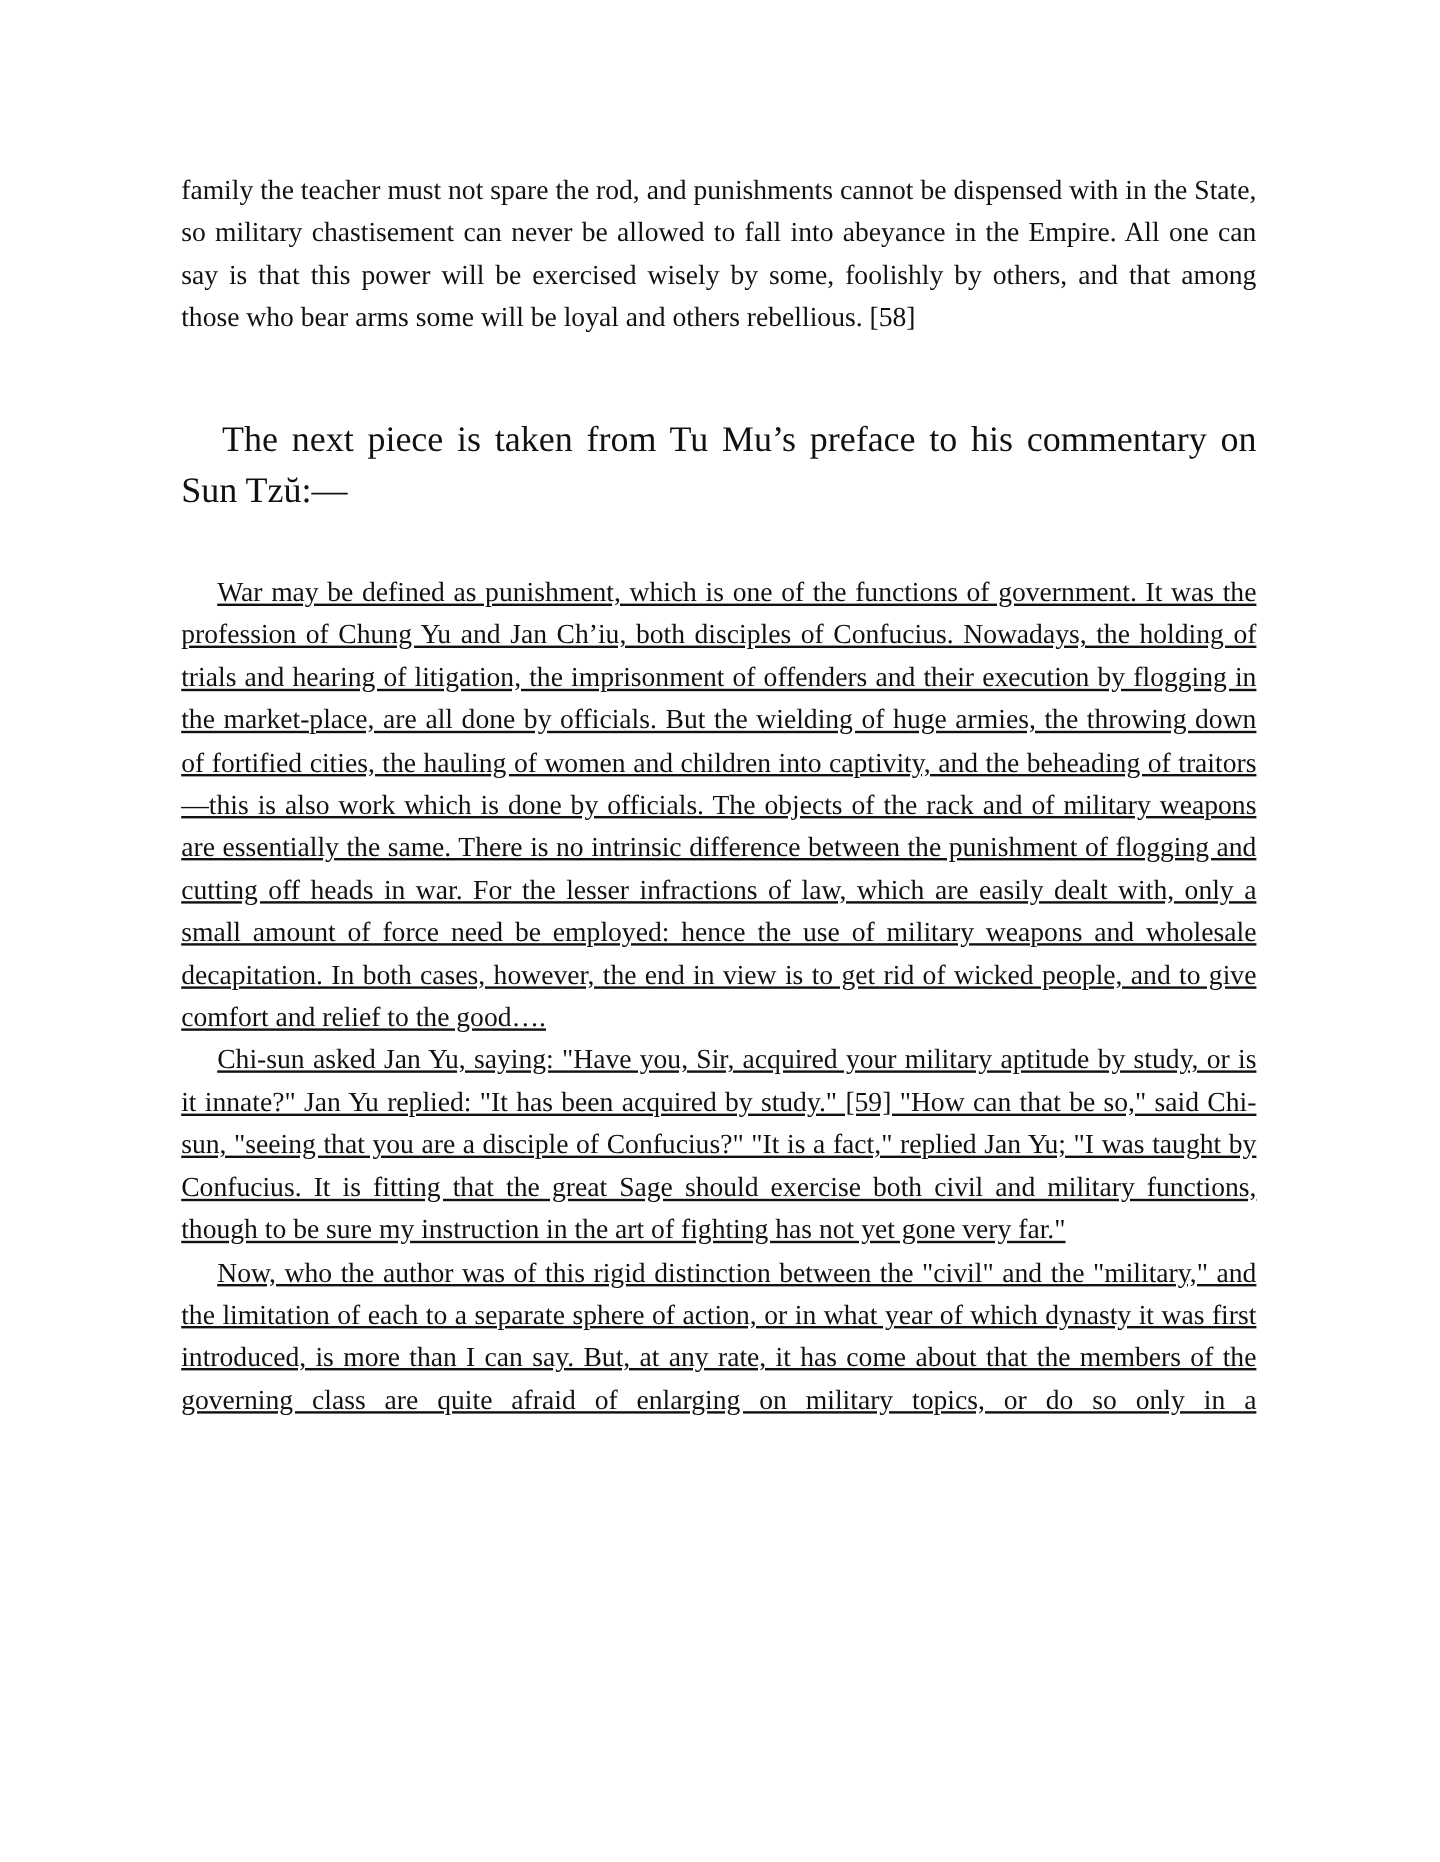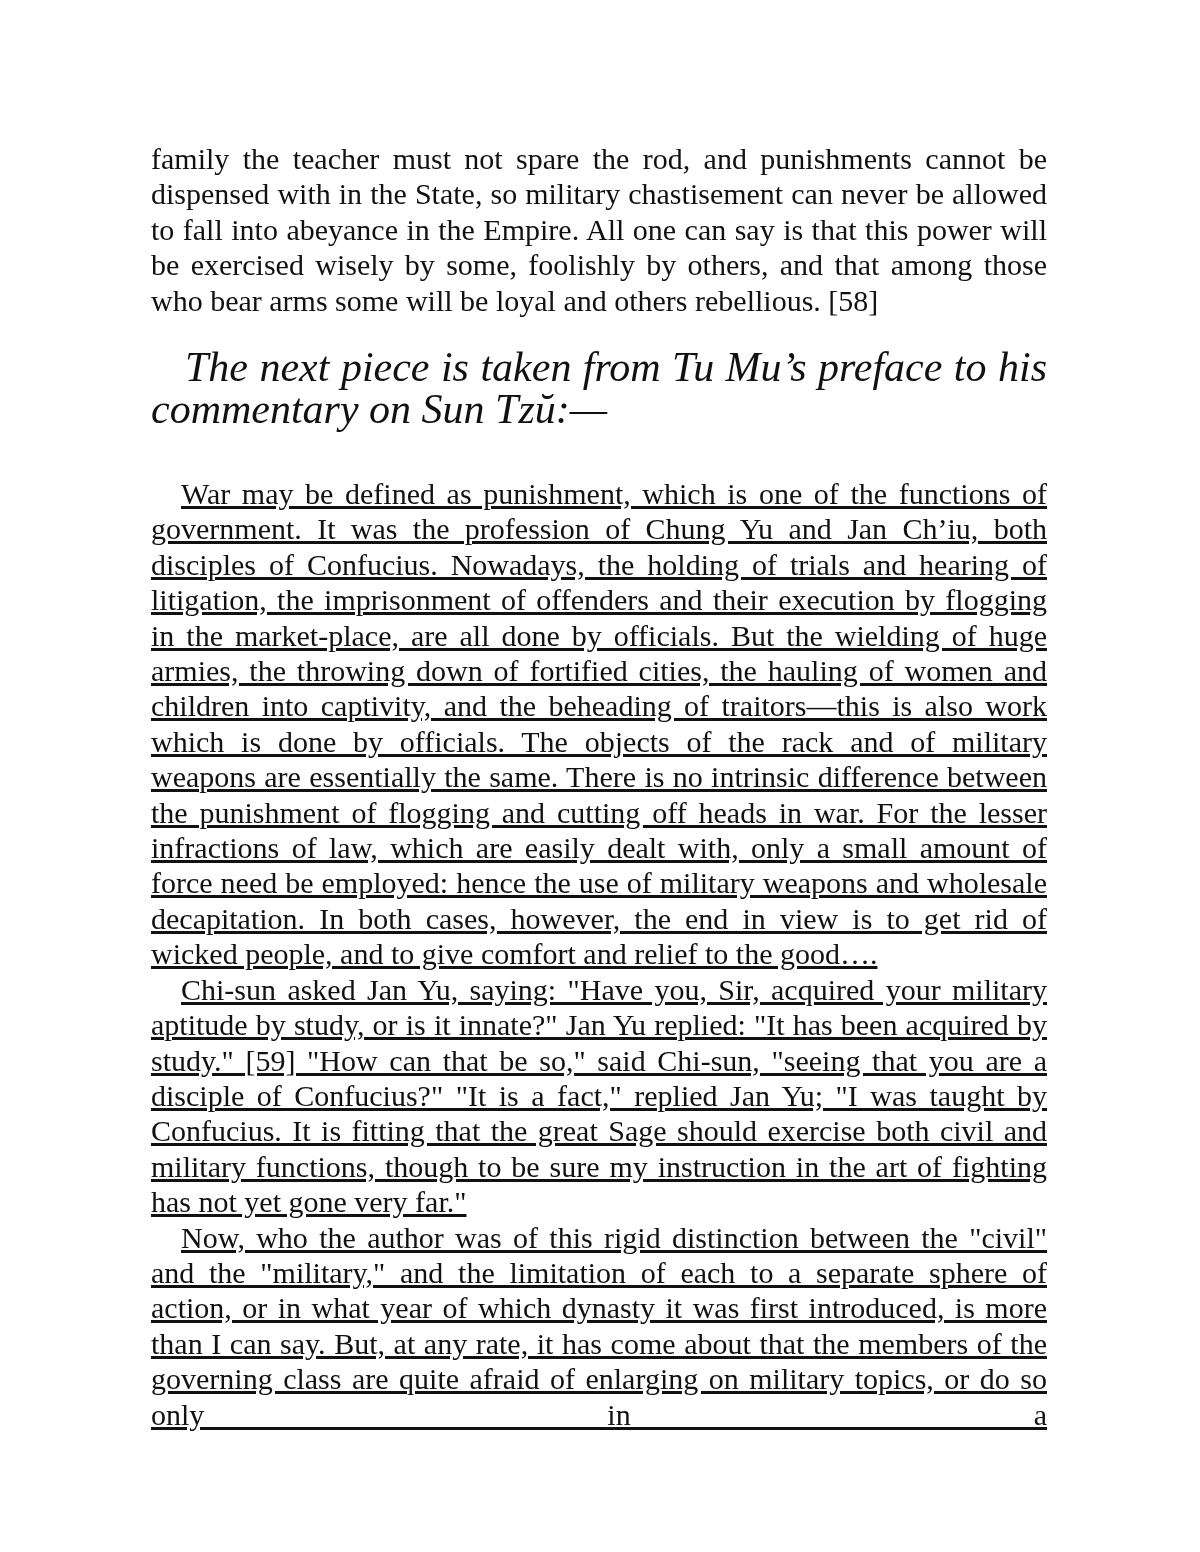--- a/index.html
+++ b/index.html
@@ -2,29 +2,28 @@
 <html><head>
   <meta charset="utf-8">
   <style>
     html, body { margin: 0; padding: 0; background: #ffffff; }
     body { width: 1200px; height: 1552px; position: relative; overflow: hidden; }
     .page {
       position: absolute; left: 151px; top: 141px; width: 896px;
       font-family: "Liberation Serif", serif; color: #111111;
     }
     .quote p {
-      margin: 0; font-size: 30px; line-height: 35.4px;
+      margin: 0; font-size: 23px; line-height: 35.4px;
       text-align: justify; hyphens: none;
     }
     .quote p.indent { text-indent: 30px; text-decoration: underline; }
     .cont p.last-justified { text-align-last: justify; }
     .intro {
-      margin: 0; font-size: 42px; line-height: 42px; text-align: justify;
+      margin: 0; font-size: 30px; line-height: 42px; text-align: justify;
       text-indent: 34px;
-      font-style: italic;
     }
     #block1 { position: absolute; top: 0; left: 0; width: 896px; }
     #intro { position: absolute; top: 205px; left: 0; width: 896px; }
     #block2 { position: absolute; top: 335px; left: 0; width: 896px; }
   </style>
 </head>
 <body>
 
 <div class="page">
   <div id="block1" class="quote">

